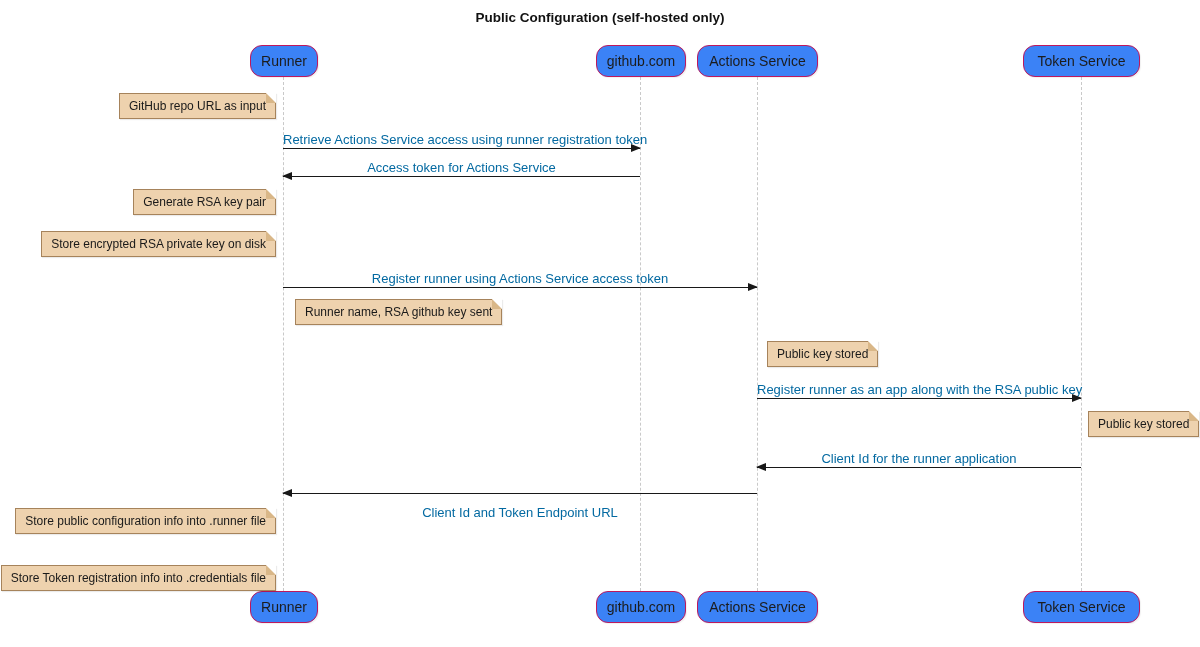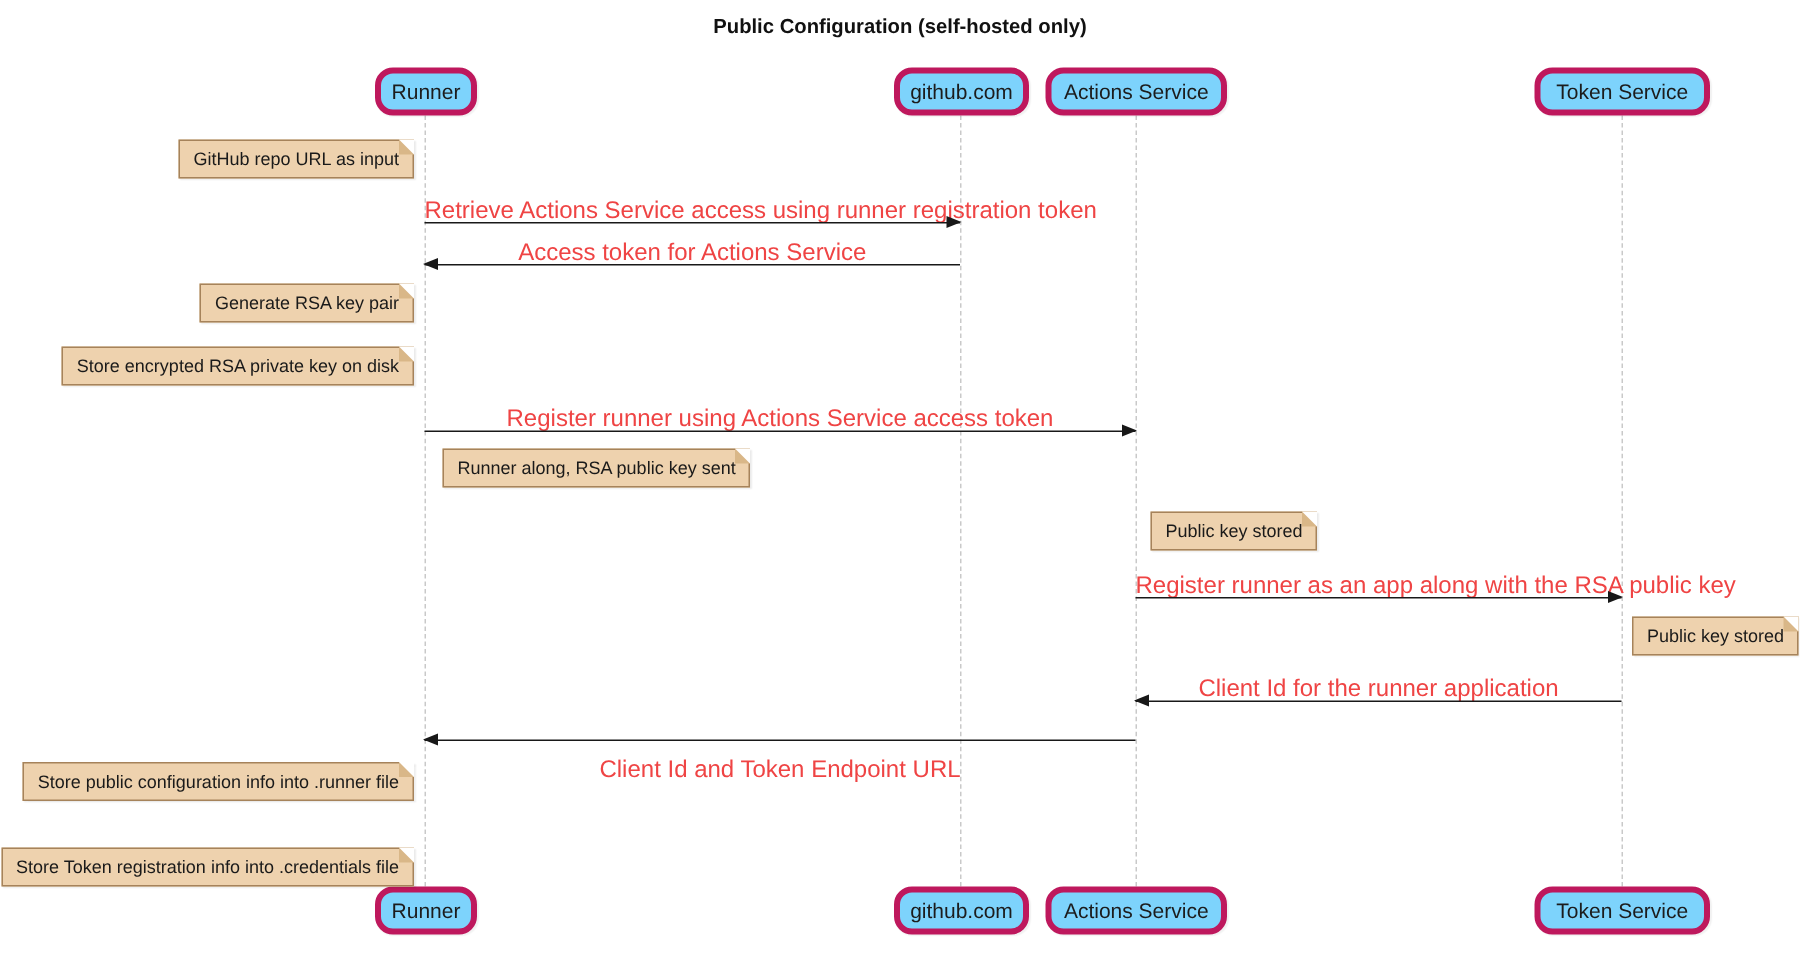--- a/index.html
+++ b/index.html
@@ -6,21 +6,21 @@
   body{font-family:"Liberation Sans", sans-serif;}
   .canvas{position:relative;width:1200px;height:647px;background:#ffffff;overflow:hidden;}
 
   .diagram-title{
     position:absolute;left:0;right:0;top:10px;text-align:center;
     font-size:13.5px;font-weight:bold;color:#111;
   }
 
   .participant{
     position:absolute;height:32px;
-    background:#7dd3fc;border:4px solid #be185d;border-radius:12px;
+    background:#3b82f6;border:1px solid #be185d;border-radius:12px;
     display:flex;align-items:center;justify-content:center;
     font-size:14px;color:#1c1c1c;box-sizing:border-box;
     box-shadow:1px 1px 1px rgba(0,0,0,0.06);
   }
 
   .lifeline{
     position:absolute;width:0;top:77px;height:514px;
     border-left:1px dashed #c9c9c9;
   }
 
@@ -31,21 +31,21 @@
     position:absolute;right:-1px;top:-5px;width:0;height:0;
     border-top:4.5px solid transparent;border-bottom:4.5px solid transparent;
     border-left:10px solid #181818;
   }
   .msg-head-left{
     position:absolute;left:-1px;top:-5px;width:0;height:0;
     border-top:4.5px solid transparent;border-bottom:4.5px solid transparent;
     border-right:10px solid #181818;
   }
   .msg-label{
-    position:absolute;text-align:center;font-size:16px;color:#ef4444;
+    position:absolute;text-align:center;font-size:13px;color:#0369a1;
     white-space:nowrap;
   }
 
   .note{
     position:absolute;background:#eed2ae;border:1px solid #a6835b;
     padding:5px 9px 5px 9px;font-size:12px;color:#1a1a1a;white-space:nowrap;
     box-shadow:1px 1px 1px rgba(0,0,0,0.08);
   }
   .note::before{
     content:"";position:absolute;top:-1px;right:-1px;width:0;height:0;
@@ -117,19 +117,19 @@
   </div>
 
   <div class="msg-label" style="left:283px;width:474px;top:505px;text-align:center;">Client Id and Token Endpoint URL</div>
   <div class="msg-line" style="left:283px;width:474px;top:493px;">
     <span class="msg-head-left"></span>
   </div>
 
   <div class="note" style="right:924px;top:93px;">GitHub repo URL as input</div>
   <div class="note" style="right:924px;top:231px;">Store encrypted RSA private key on disk</div>
   <div class="note" style="right:924px;top:189px;">Generate RSA key pair</div>
-  <div class="note" style="left:295px;top:299px;">Runner along, RSA public key sent</div>
+  <div class="note" style="left:295px;top:299px;">Runner name, RSA github key sent</div>
   <div class="note" style="left:767px;top:341px;">Public key stored</div>
   <div class="note" style="left:1088px;top:411px;">Public key stored</div>
   <div class="note" style="right:924px;top:508px;">Store public configuration info into .runner file</div>
   <div class="note" style="right:924px;top:549px;margin-top:16px;">Store Token registration info into .credentials file</div>
 
 </div>
 
 </body></html>

